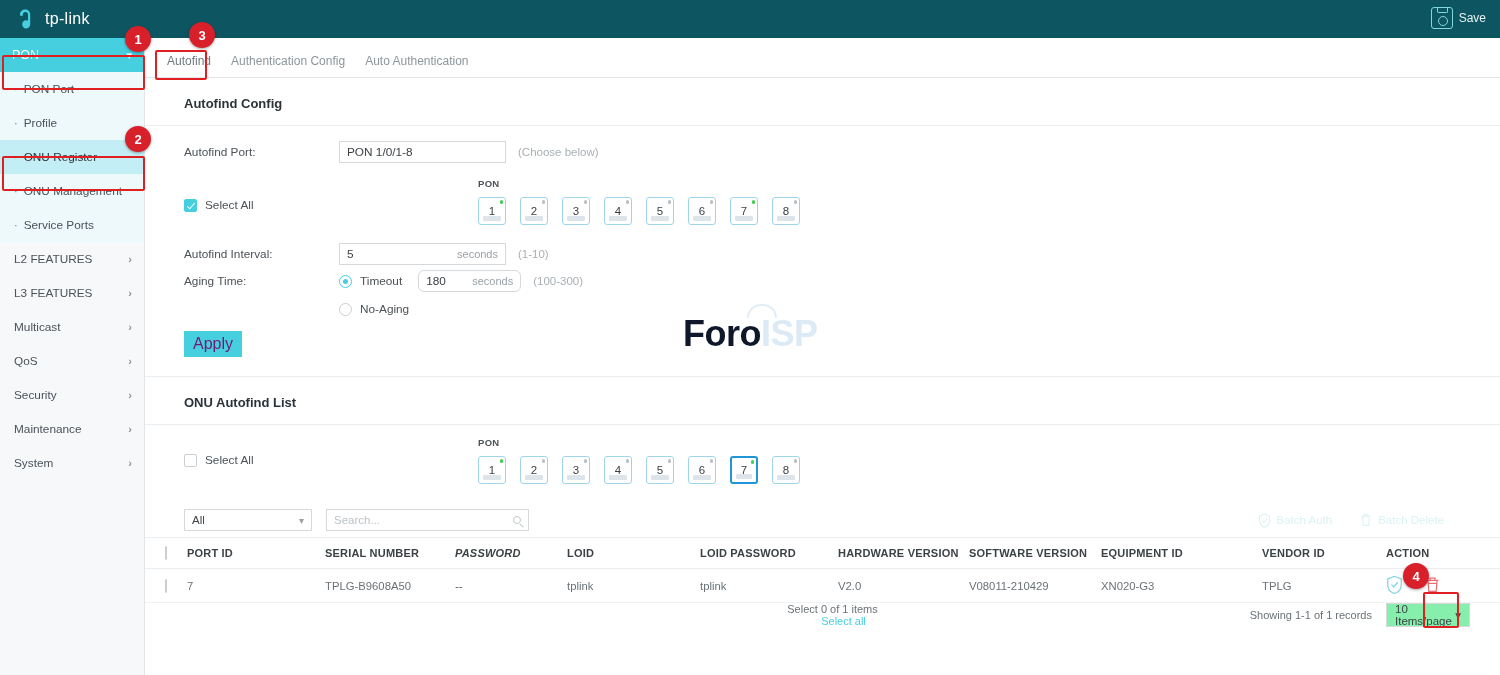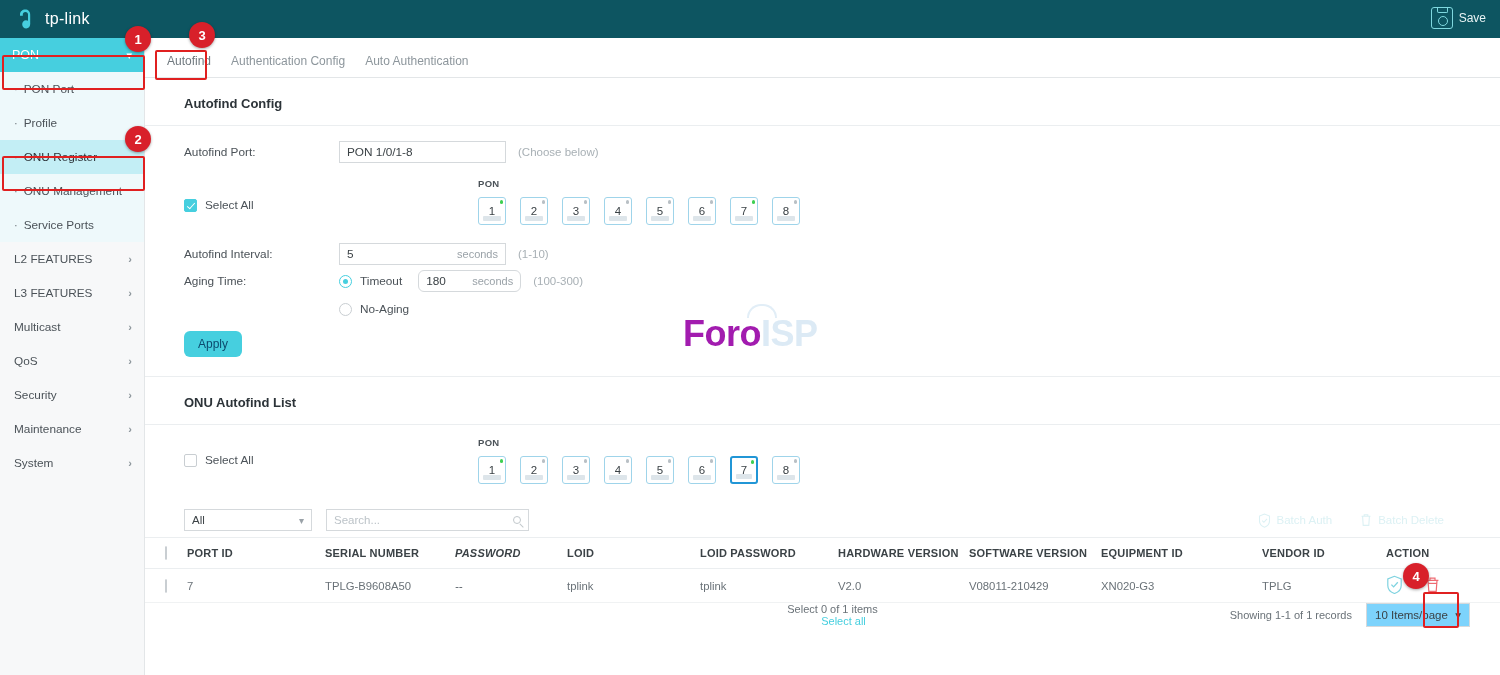--- a/index.html
+++ b/index.html
@@ -161,32 +161,32 @@
     width: 3.5px; height: 3.5px; border-radius: 50%;
     background: #b9c0c5;
   }
   .port .led.up { background: #3ecf52; }
   .port::after {
     content: ""; position: absolute; left: 4px; bottom: 3px;
     right: 4px; height: 5px; background: #dde5ea; border-radius: 1px;
   }
 
   .btn-apply {
-    width: 58px; height: 26px; background: #46cfdf; color: #0c4a6e;
-    font-size: 12px; display: flex; align-items: center;
-    justify-content: center; border-radius: 6px;
+    width: 58px; height: 26px; background: #46cfdf; color: #701a75;
+    font-size: 16px; display: flex; align-items: center;
+    justify-content: center; border-radius: 0;
   }
 
   
   .watermark {
     position: absolute; left: 683px; top: 313px;
     font-size: 36px; font-weight: bold; letter-spacing: -0.5px;
     user-select: none;
   }
-  .watermark .a { color: #a21caf; }
+  .watermark .a { color: #0f172a; }
   .watermark .b { color: #dceaf5; }
   .wm-arc {
     position: absolute; left: 747px; top: 304px;
     width: 30px; height: 14px;
     border: 2.5px solid #e2eef7; border-bottom: none;
     border-radius: 16px 16px 0 0;
   }
 
   
   .select-wrap {
@@ -249,22 +249,22 @@
     display: flex; align-items: center; height: 40px;
     font-size: 11px; color: #6a7278; padding-left: 20px;
   }
   .sel-all-link { color: #46cfdf; margin-left: 22px; }
   .foot-right {
     position: absolute; right: 30px;
     display: flex; align-items: center; gap: 14px;
     font-size: 11px; color: #6a7278;
   }
   .pp-select {
-    width: 104px; height: 24px; border: 1px solid #d5d9dc;
-    background: #7dd3fc; display: flex; align-items: center;
+    width: 84px; height: 24px; border: 1px solid #d5d9dc;
+    background: #86efac; display: flex; align-items: center;
     justify-content: space-between; padding: 0 8px;
     font-size: 11.5px; color: #3b4246;
   }
 
   
   .ann-box {
     position: absolute; border: 2.5px solid #e02020;
     border-radius: 2px; pointer-events: none;
   }
   .ann-badge {

